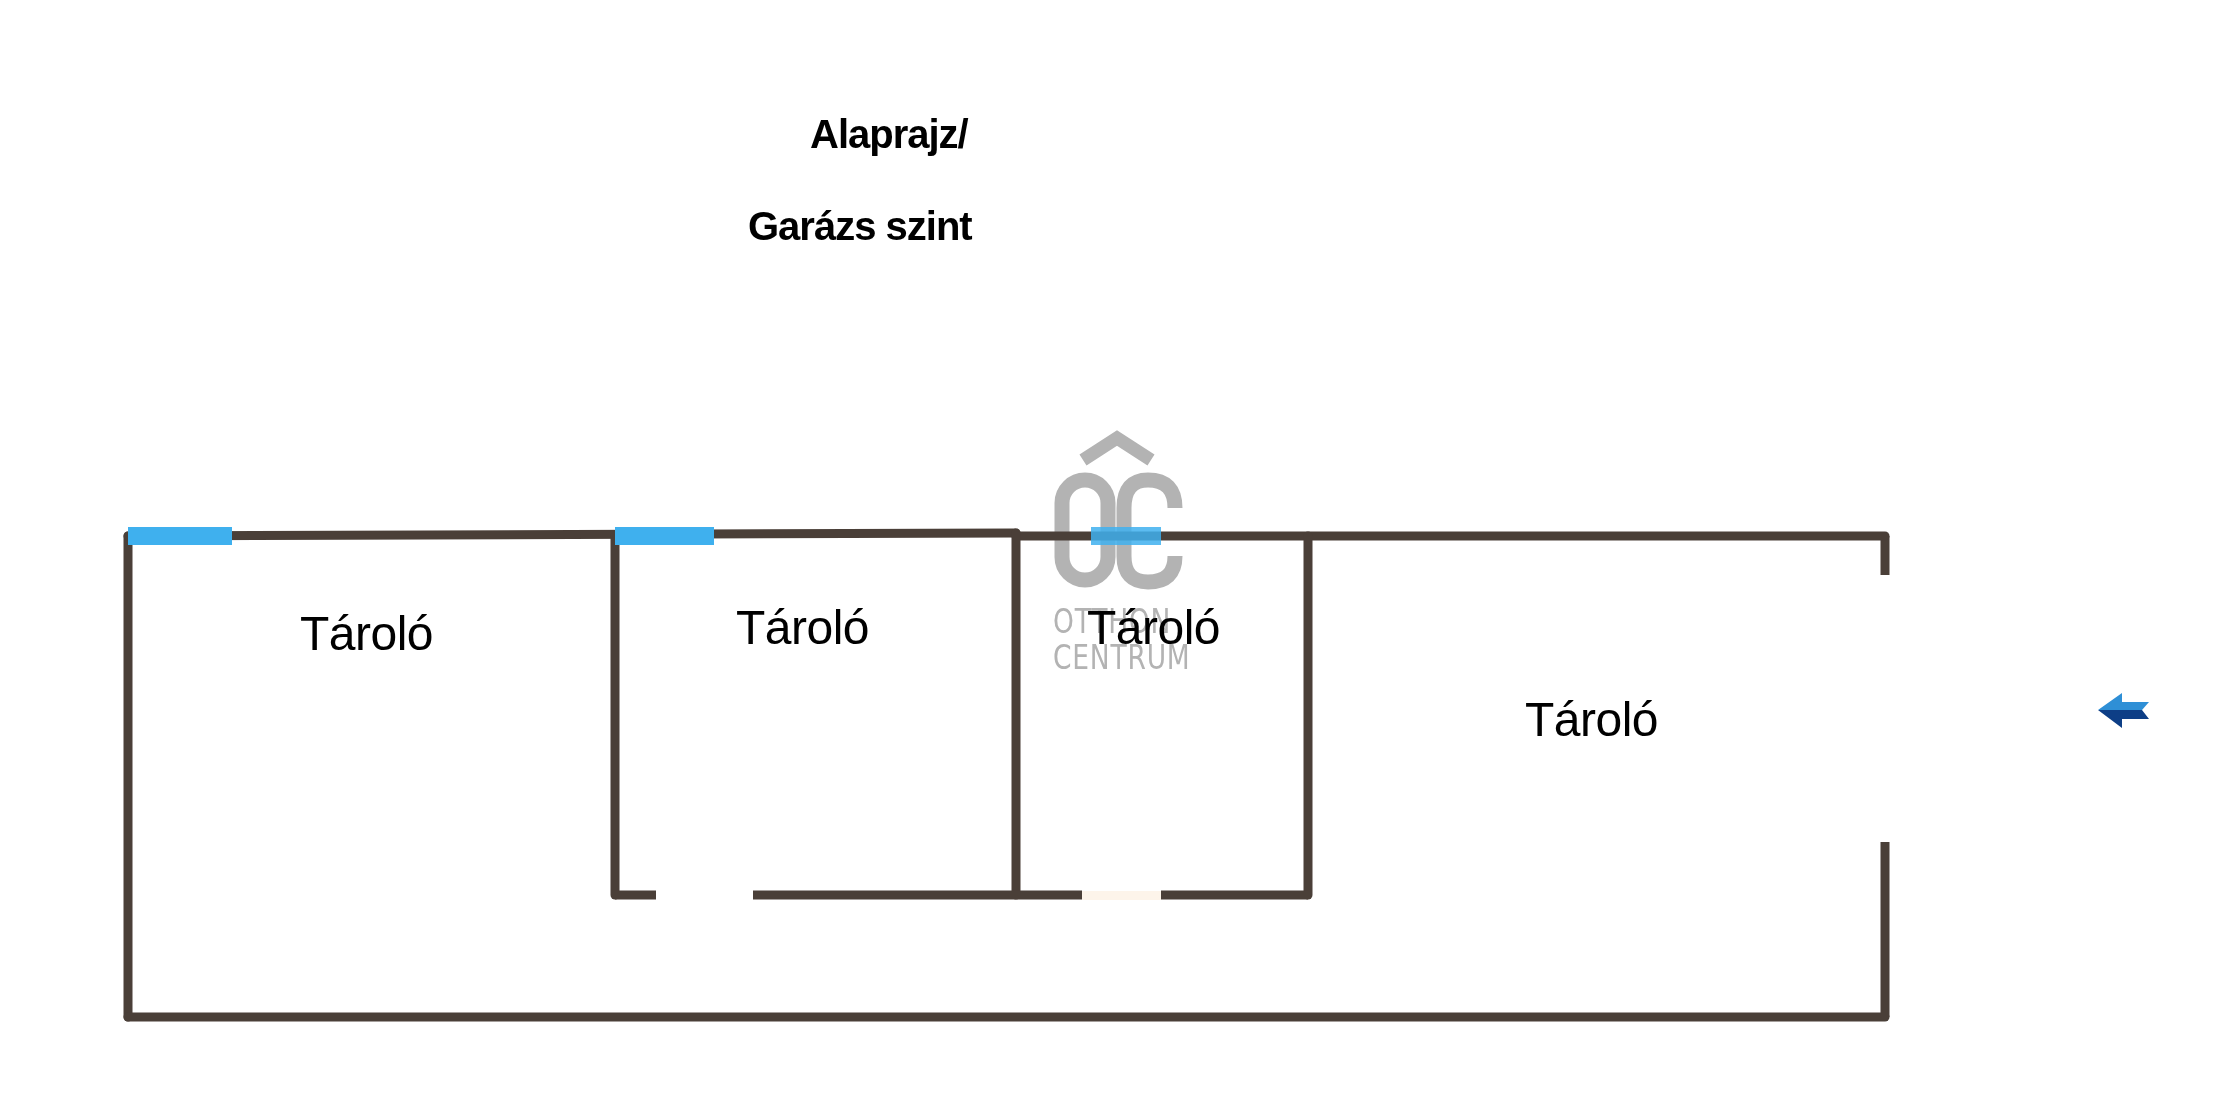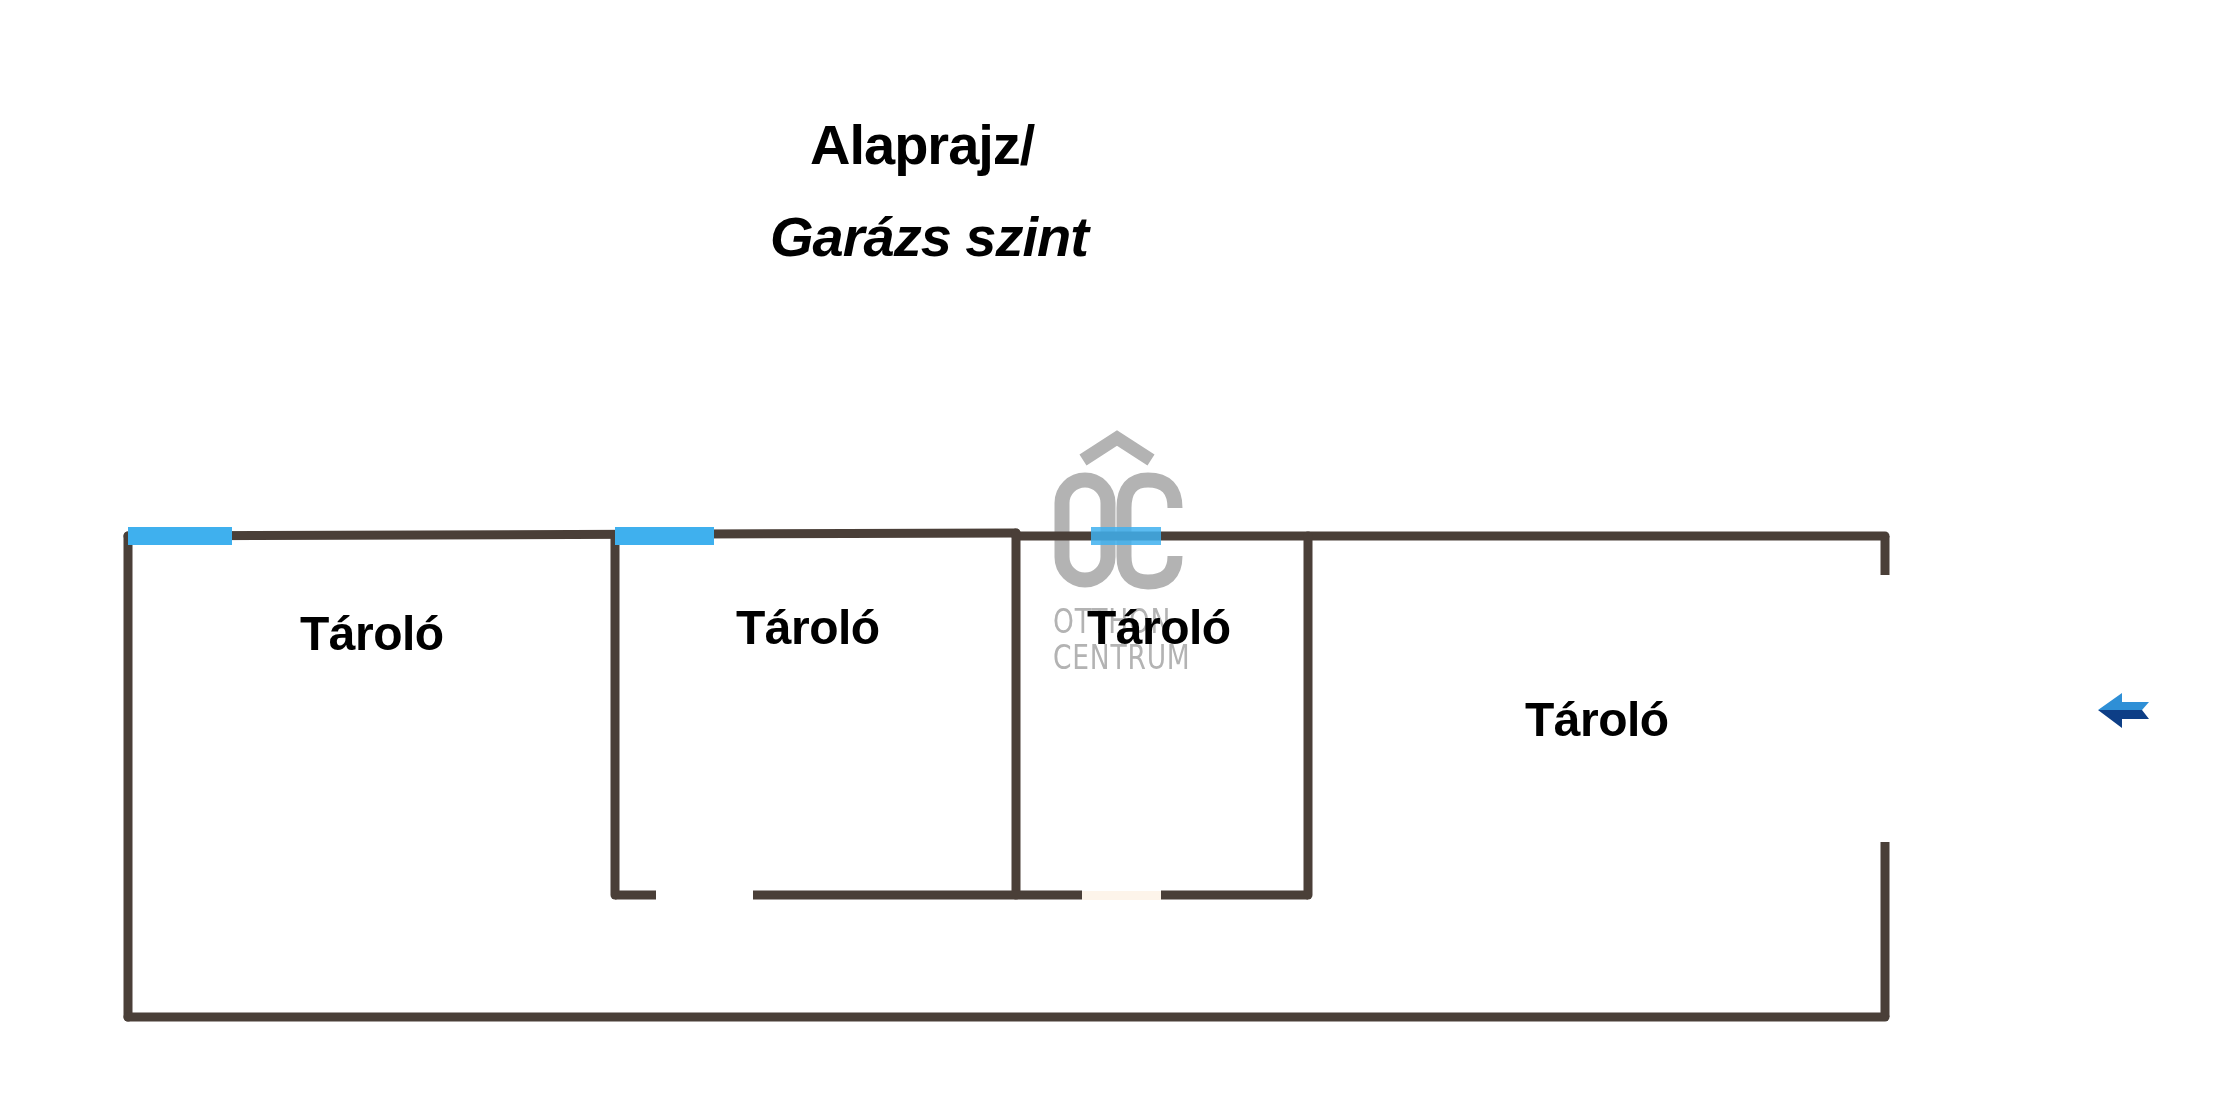--- a/index.html
+++ b/index.html
@@ -1,26 +1,26 @@
 <!DOCTYPE html>
 <html><head>
 <meta charset="utf-8">
 <style>
   html,body{margin:0;padding:0;background:#ffffff;}
   body{width:2220px;height:1100px;position:relative;overflow:hidden;font-family:"Liberation Sans",sans-serif;}
-  .title{position:absolute;font-weight:bold;color:#000;font-size:56px;letter-spacing:-1px;white-space:nowrap;}
-  .room{position:absolute;font-weight:bold;color:#000;font-size:48px;white-space:nowrap;letter-spacing:-0.5px;}
+  .title{position:absolute;font-weight:bold;color:#000;font-size:40px;letter-spacing:-1px;white-space:nowrap;}
+  .room{position:absolute;font-weight:normal;color:#000;font-size:48px;white-space:nowrap;letter-spacing:-0.5px;}
   svg{position:absolute;left:0;top:0;}
   .wm-text{position:absolute;color:#b3b3b3;font-family:"DejaVu Sans",sans-serif;font-size:34px;line-height:36px;letter-spacing:1px;transform:scaleX(0.78);transform-origin:left top;}
 </style>
 </head>
 <body>
 
 <div class="title" style="left:810px;top:112px;">Alaprajz/</div>
-<div class="title" style="left:770px;top:204px;font-style:italic;">Garázs szint</div>
+<div class="title" style="left:748px;top:204px;">Garázs szint</div>
 
 <svg width="2220" height="1100" style="z-index:1">
   <polyline points="1083,460 1117,438 1151,460" fill="none" stroke="#b3b3b3" stroke-width="13"></polyline>
   <rect x="1062" y="480" width="46" height="100" rx="23" fill="none" stroke="#b3b3b3" stroke-width="15"></rect>
   <path d="M1175,508 Q1175,480 1148,480 Q1124,480 1124,508 L1124,556 Q1124,582 1148,582 Q1175,582 1175,556" fill="none" stroke="#b3b3b3" stroke-width="15"></path>
 </svg>
 <div class="wm-text" style="left:1053px;top:603px;z-index:1;">OTTHON</div>
 <div class="wm-text" style="left:1053px;top:639px;z-index:1;">CENTRUM</div>
 
 <svg width="2220" height="1100" style="z-index:2">

